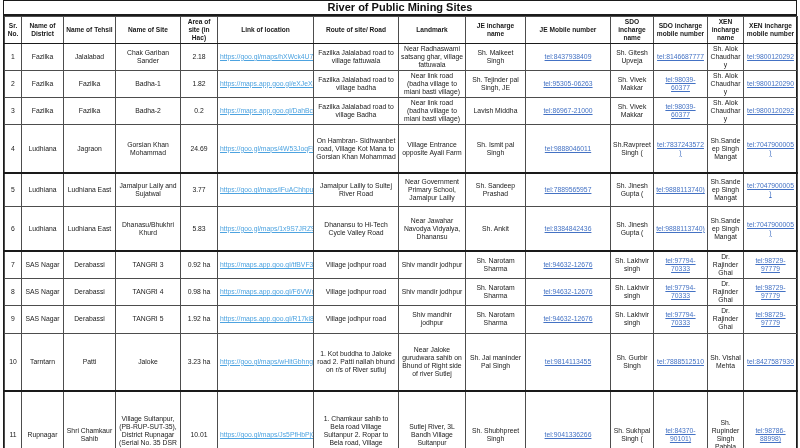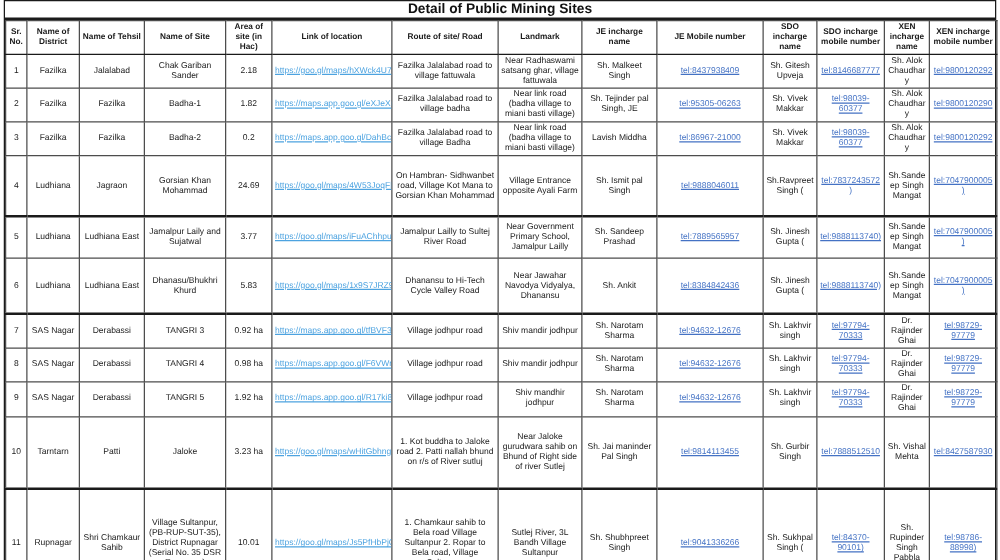--- a/index.html
+++ b/index.html
@@ -20,21 +20,21 @@
   td.link-cell{white-space:nowrap;overflow:hidden;text-overflow:clip;}
   a.maps-link{text-decoration:underline;cursor:pointer;}
   a.tel-link{text-decoration:underline;cursor:pointer;}
   tr.thick-bottom td{border-bottom:2px solid #1a1a1a;}
 </style>
 </head>
 <body>
 
 <div class="sheet">
   <div class="outer">
-    <div class="title-bar">Detail of Public Mining Sites</div>
+    <div class="title-bar">River of Public Mining Sites</div>
     <table class="grid">
       <colgroup>
           <col style="width: 17px;">
           <col style="width: 42px;">
           <col style="width: 52px;">
           <col style="width: 65px;">
           <col style="width: 37px;">
           <col style="width: 96px;">
           <col style="width: 85px;">
           <col style="width: 67px;">

